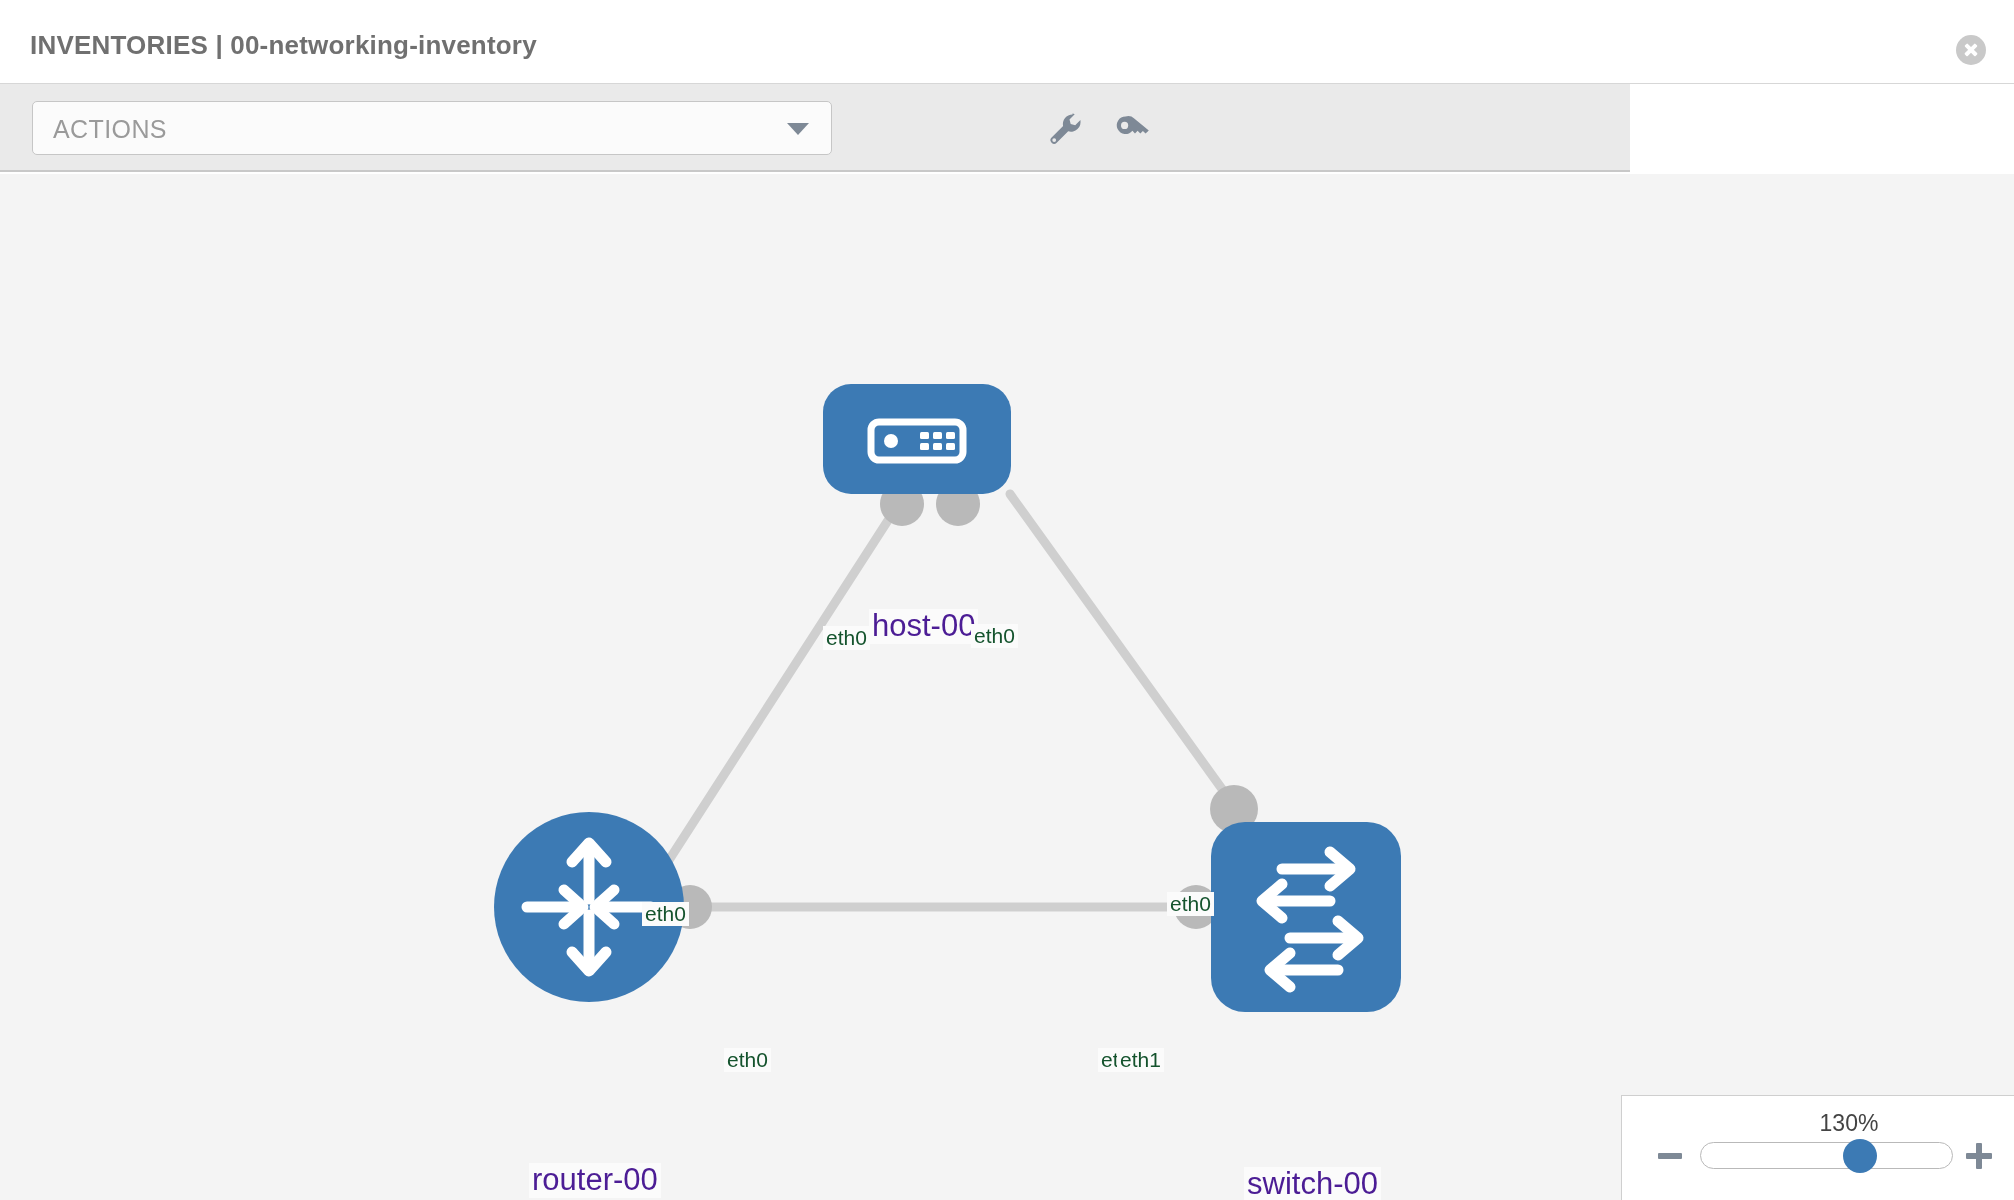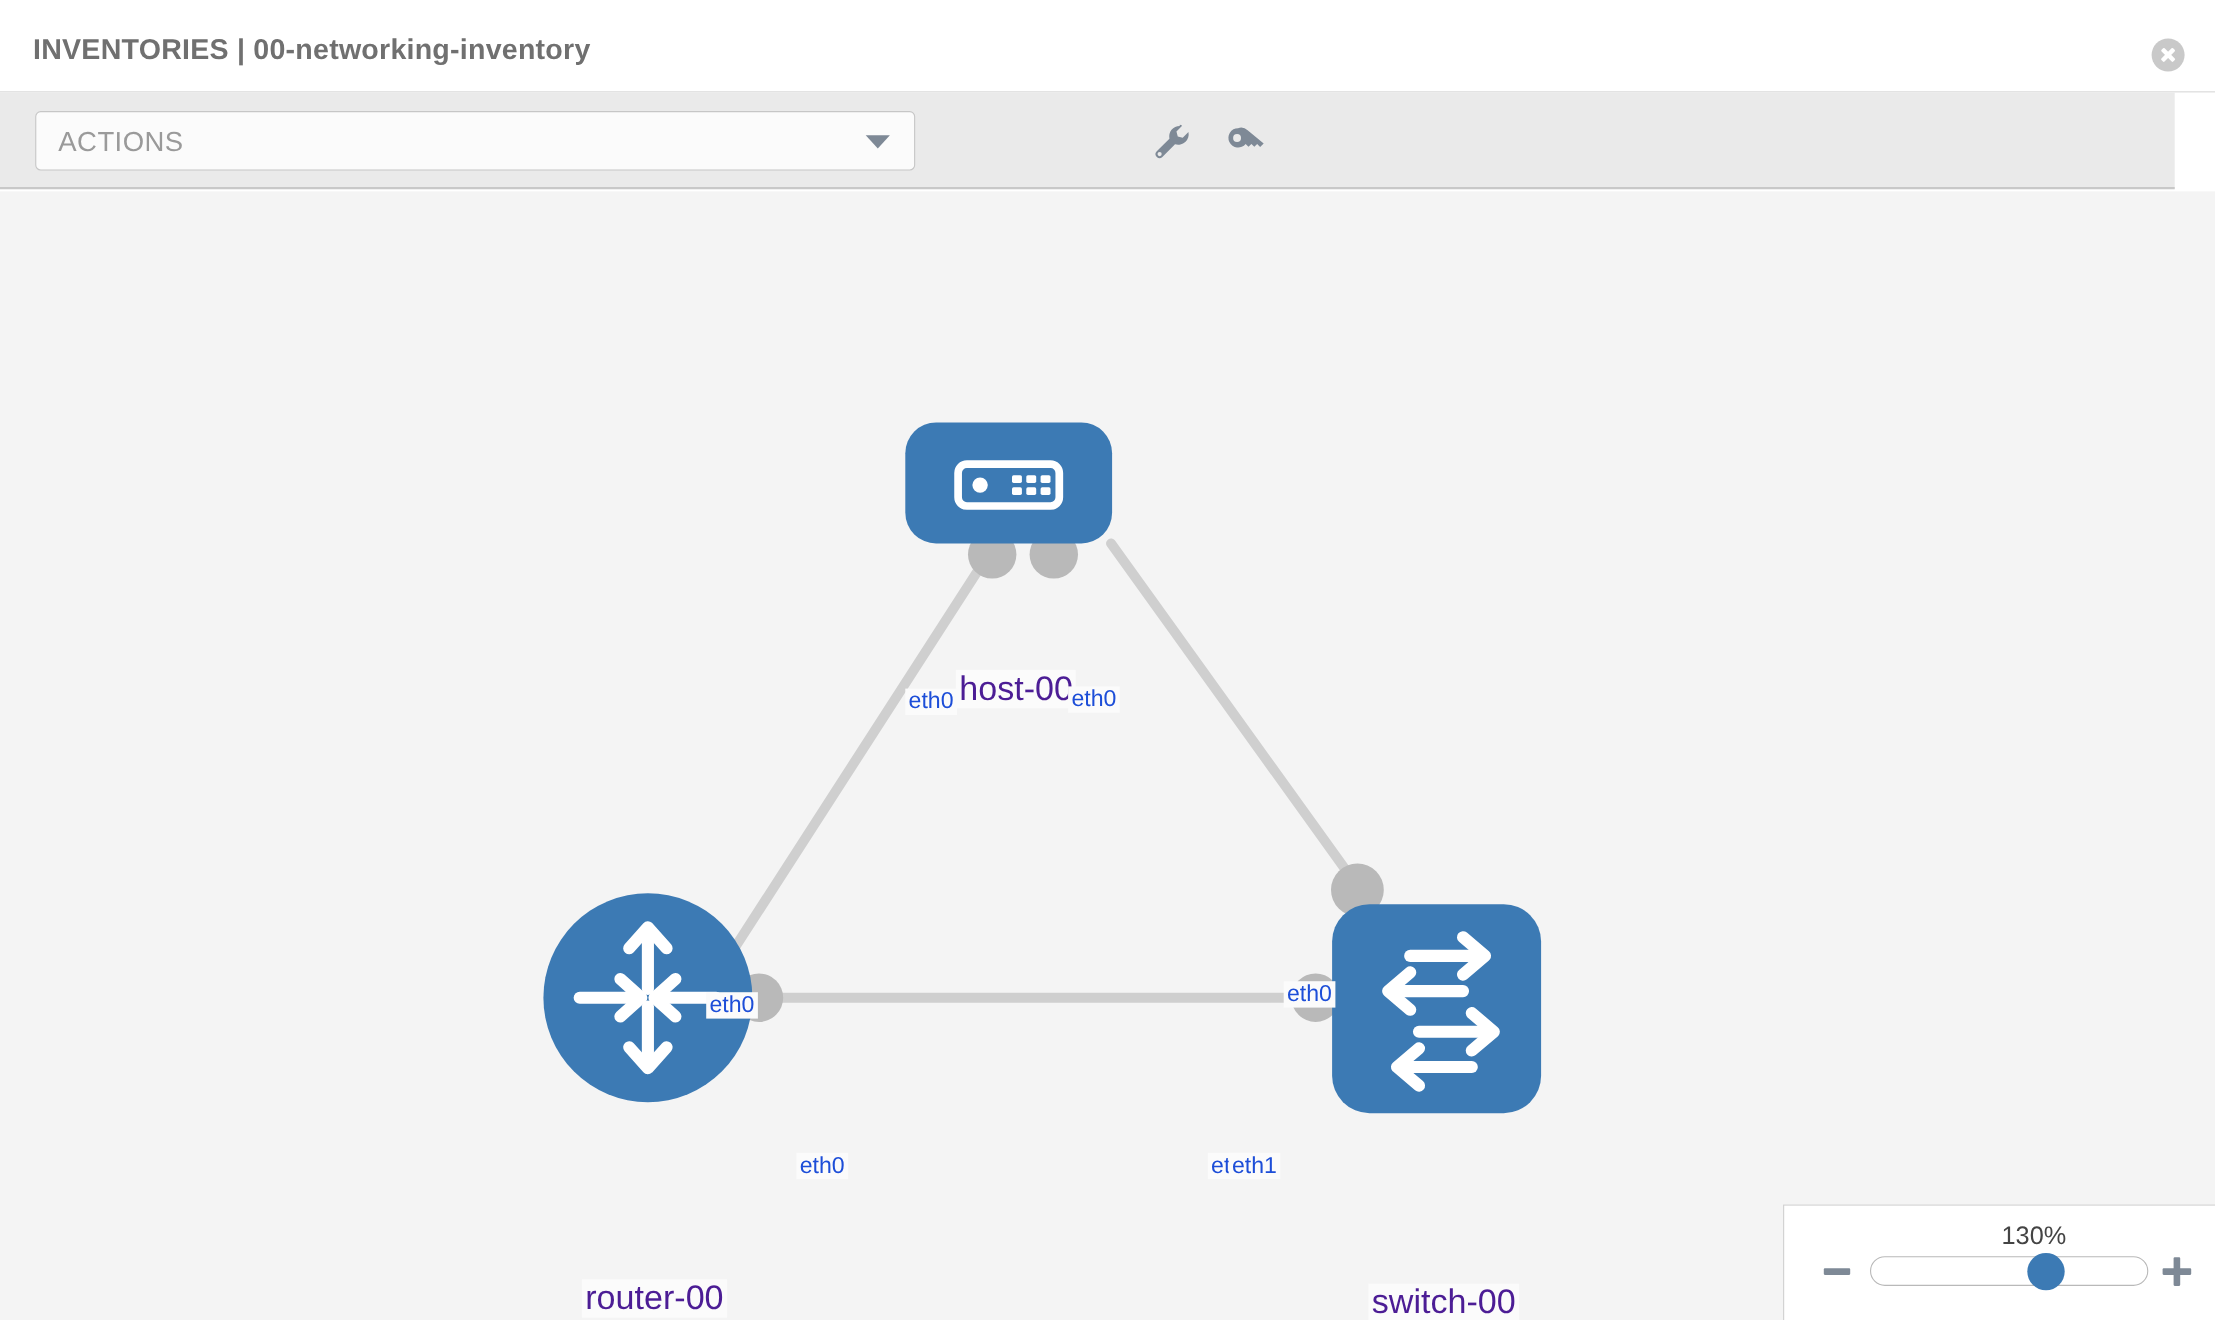--- a/index.html
+++ b/index.html
@@ -39,21 +39,21 @@
     width: 15px; height: 4.2px;
     background: #ffffff;
     border-radius: 1px;
   }
   .close-btn::before { transform: translate(-50%,-50%) rotate(45deg); }
   .close-btn::after  { transform: translate(-50%,-50%) rotate(-45deg); }
 
   
   .toolbar {
     position: absolute; left: 0; top: 68px;
-    width: 1977px; height: 88px;
+    width: 1630px; height: 88px;
     background: #eaeaea;
     border-bottom: 2px solid #c8c8c8;
   }
   .actions-select {
     position: absolute; left: 32px; top: 17px;
     width: 800px; height: 54px;
     background: #fbfbfb;
     border: 1px solid #c6c6c6;
     border-radius: 5px;
     cursor: pointer;
@@ -108,21 +108,21 @@
     background: #fbfbfb;
     color: #4c1d95;
     white-space: nowrap;
     line-height: 1.05;
     padding: 1px 3px;
   }
   .node-label.big { font-size: 31px; }
   .iface-label {
     position: absolute;
     background: #fbfbfb;
-    color: #1d4ed8;
+    color: #14532d;
     font-size: 21px;
     white-space: nowrap;
     line-height: 1.05;
     padding: 1px 3px;
   }
 
   
   .zoom-panel {
     position: absolute; left: 1621px; top: 1079px;
     width: 456px; height: 121px;

